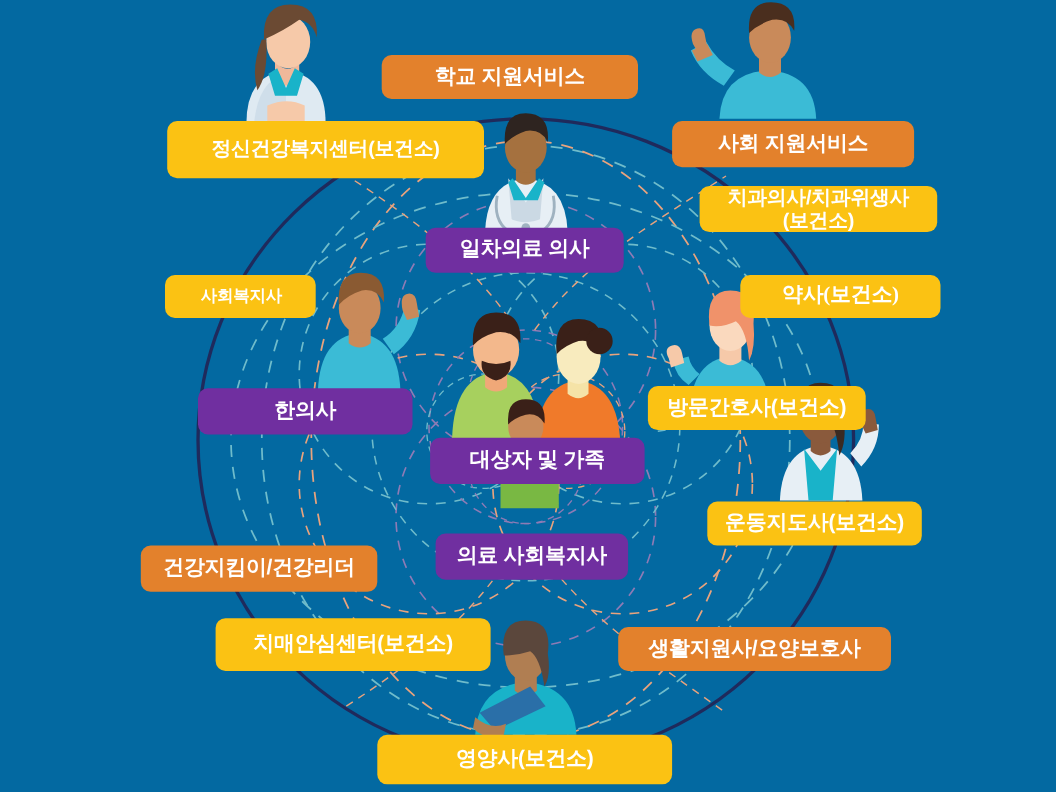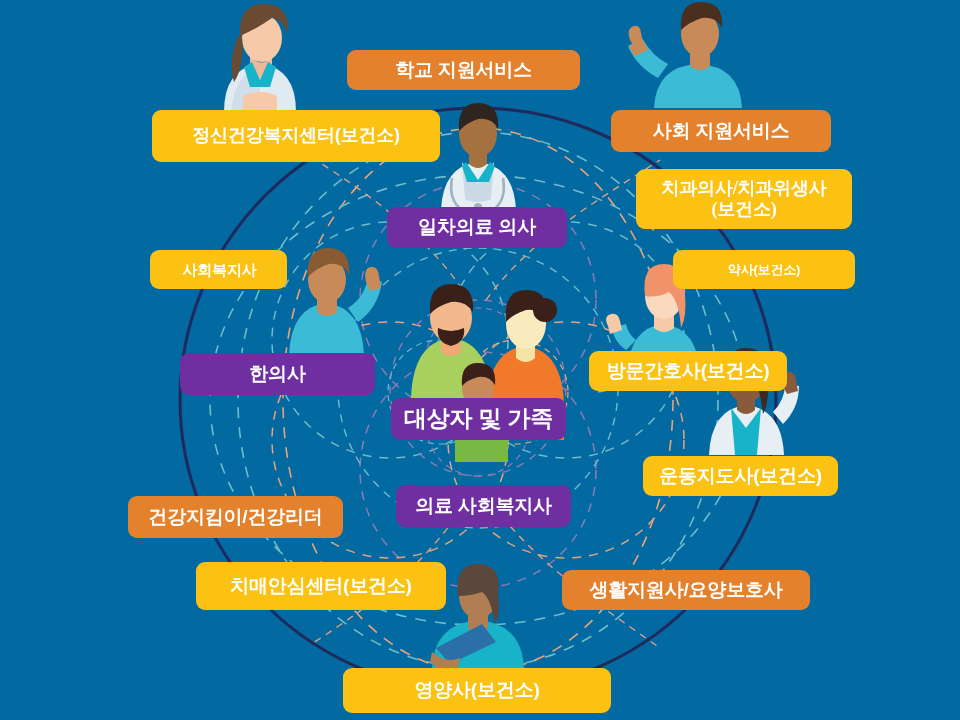--- a/index.html
+++ b/index.html
@@ -166,28 +166,28 @@
       <path d="M470 402 q8 9 16 0 l0 12 q-8 7 -16 0 z" fill="#C98A5A"></path>
       <ellipse cx="478" cy="388" rx="16" ry="19" fill="#C98A5A"></ellipse>
       <path d="M462 386 q-2 -23 16 -23 q19 0 17 22 q-6 -10 -17 -8 q-11 3 -16 9 z" fill="#3A2018"></path>
     </g>
   </svg>
 
   <div id="nodes-layer">
       <div class="node c-orange" style="left: 347px; top: 50px; width: 233px; height: 40px; font-size: 19px;"><span>학교 지원서비스</span></div>
       <div class="node c-yellow" style="left: 152px; top: 110px; width: 288px; height: 52px; font-size: 18px;"><span>정신건강복지센터(보건소)</span></div>
       <div class="node c-orange" style="left: 571px; top: 110px; width: 220px; height: 42px; font-size: 19px; margin-left: 40px;"><span>사회 지원서비스</span></div>
-      <div class="node c-yellow" style="left: 636px; top: 169px; width: 216px; height: 60px; font-size: 18px; font-family: Liberation Serif, serif;"><span>치과의사/치과위생사
+      <div class="node c-yellow" style="left: 636px; top: 169px; width: 216px; height: 42px; font-size: 18px;"><span>치과의사/치과위생사
 (보건소)</span></div>
       <div class="node c-purple" style="left: 387px; top: 207px; width: 180px; height: 41px; font-size: 19px;"><span>일차의료 의사</span></div>
-      <div class="node c-yellow" style="left: 673px; top: 250px; width: 182px; height: 39px; font-size: 13px;"><span>약사(보건소)</span></div>
+      <div class="node c-yellow" style="left: 673px; top: 250px; width: 182px; height: 39px; font-size: 19px; font-family: Liberation Serif, serif;"><span>약사(보건소)</span></div>
       <div class="node c-yellow" style="left: 150px; top: 250px; width: 137px; height: 39px; font-size: 15px; padding-left: 12px;"><span>사회복지사</span></div>
       <div class="node c-yellow" style="left: 589px; top: 351px; width: 198px; height: 40px; font-size: 19px;"><span>방문간호사(보건소)</span></div>
       <div class="node c-purple" style="left: 180px; top: 353px; width: 195px; height: 42px; font-size: 19px;"><span>한의사</span></div>
-      <div class="node c-purple" style="left: 391px; top: 398px; width: 175px; height: 42px; font-size: 23px;"><span>대상자 및 가족</span></div>
+      <div class="node c-purple" style="left: 391px; top: 398px; width: 195px; height: 42px; font-size: 19px;"><span>대상자 및 가족</span></div>
       <div class="node c-yellow" style="left: 643px; top: 456px; width: 195px; height: 40px; font-size: 19px;"><span>운동지도사(보건소)</span></div>
       <div class="node c-orange" style="left: 128px; top: 464px; width: 215px; height: 42px; font-size: 19px; margin-top: 32px;"><span>건강지킴이/건강리더</span></div>
       <div class="node c-purple" style="left: 396px; top: 485px; width: 175px; height: 42px; font-size: 19px;"><span>의료 사회복지사</span></div>
       <div class="node c-orange" style="left: 562px; top: 570px; width: 248px; height: 40px; font-size: 19px;"><span>생활지원사/요양보호사</span></div>
       <div class="node c-yellow" style="left: 152px; top: 562px; width: 250px; height: 48px; font-size: 19px; margin-left: 44px;"><span>치매안심센터(보건소)</span></div>
       <div class="node c-yellow" style="left: 343px; top: 668px; width: 268px; height: 45px; font-size: 19px;"><span>영양사(보건소)</span></div>
     </div>
 
 </div>
 

